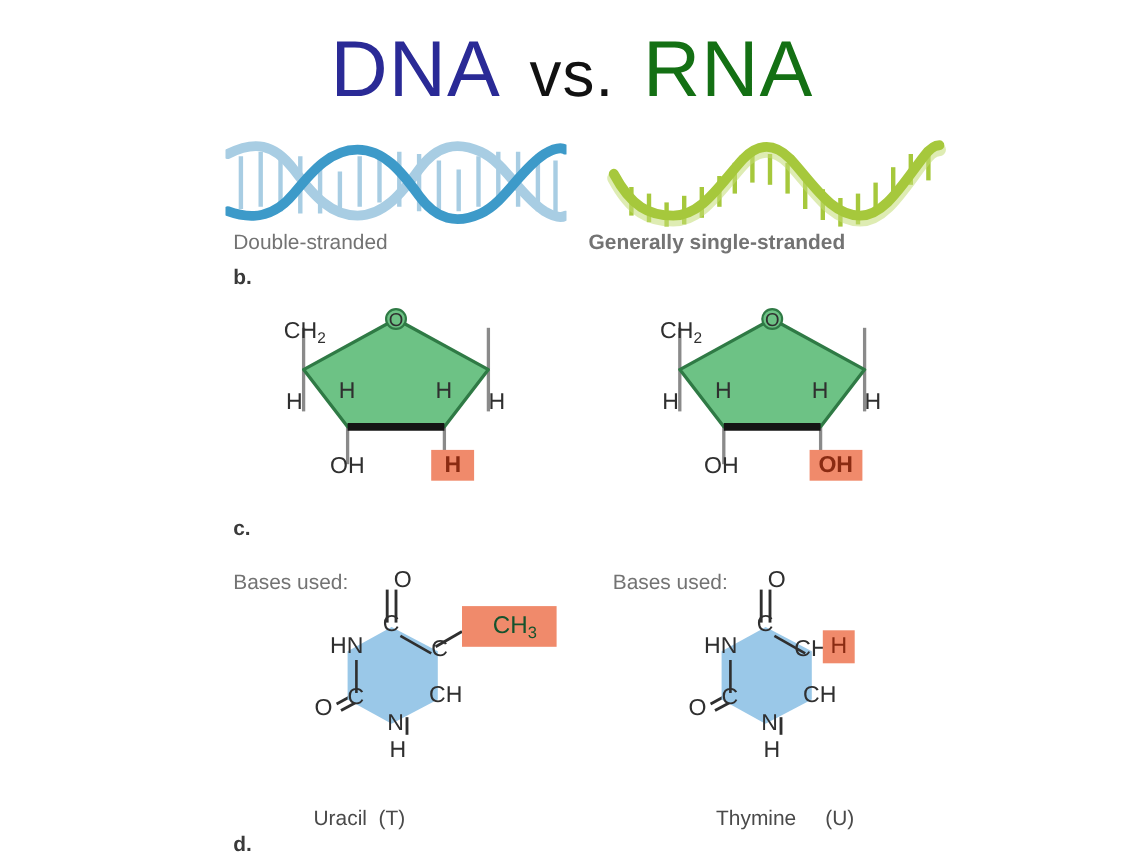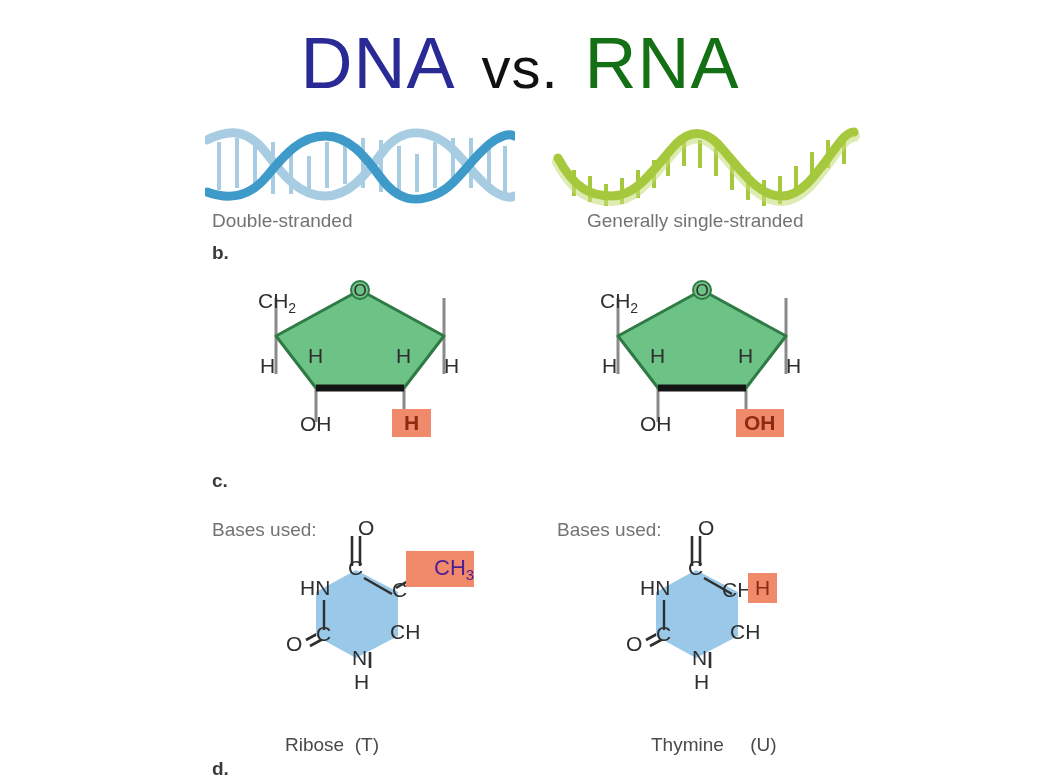--- a/index.html
+++ b/index.html
@@ -144,21 +144,21 @@
         <line x1="256" y1="26" x2="256" y2="54"></line>
         <line x1="272" y1="14" x2="272" y2="42"></line>
         <line x1="288" y1="10" x2="288" y2="38"></line>
       </g>
 
       <path d="M2,36 C18,66 34,74 56,74 C82,74 98,46 120,22 C134,8 148,8 162,22 C184,46 200,74 226,74 C248,74 264,46 284,20 C290,12 295,10 298,10" fill="none" stroke="#c3dc74" stroke-width="12" stroke-linecap="round" opacity="0.55"></path>
 
       <path d="M2,32 C18,62 34,70 56,70 C82,70 98,42 120,18 C134,4 148,4 162,18 C184,42 200,70 226,70 C248,70 264,42 284,16 C290,8 295,6 298,6" fill="none" stroke="#a6c83c" stroke-width="9" stroke-linecap="round"></path>
     </svg>
   </div>
-  <div class="caption" style="left:587px; top:210px;">Generally single-stranded</div>
+  <div class="caption" style="left:535px; top:210px;font-weight:bold;">Generally single-stranded</div>
 
   <div class="mol" style="left:240px; top:276px;">
     <svg width="240" height="160" viewBox="0 0 240 160">
 
       <g stroke="#8a8a8a" stroke-width="3">
         <line x1="36" y1="22" x2="36" y2="60"></line>
         <line x1="36" y1="60" x2="36" y2="98"></line>
         <line x1="204" y1="22" x2="204" y2="60"></line>
         <line x1="204" y1="60" x2="204" y2="98"></line>
         <line x1="76" y1="78" x2="76" y2="112"></line>
@@ -247,21 +247,21 @@
 
   <div class="caption" style="left:358px; top:516px; font-size:21px; color:#2f2f2f;">O</div>
   <div class="caption" style="left:348px; top:556px; font-size:21px; color:#2f2f2f;">C</div>
   <div class="caption" style="left:300px; top:576px; font-size:21px; color:#2f2f2f;">HN</div>
   <div class="caption" style="left:392px; top:578px; font-size:21px; color:#2f2f2f;">C</div>
   <div class="caption" style="left:316px; top:622px; font-size:21px; color:#2f2f2f;">C</div>
   <div class="caption" style="left:286px; top:632px; font-size:21px; color:#2f2f2f;">O</div>
   <div class="caption" style="left:390px; top:620px; font-size:21px; color:#2f2f2f;">CH</div>
   <div class="caption" style="left:352px; top:646px; font-size:21px; color:#2f2f2f;">N</div>
   <div class="caption" style="left:354px; top:670px; font-size:21px; color:#2f2f2f;">H</div>
-  <div class="caption" style="left:406px; top:551px; font-size:22px; color:#4c1d95; background:#f08a6b; padding:4px 0 4px 28px;"><span>CH</span><sub style="font-size:15px;">3</sub></div>
+  <div class="caption" style="left:420px; top:551px; font-size:22px; color:#14532d; background:#f08a6b; padding:4px 18px 4px 28px;"><span>CH</span><sub style="font-size:15px;">3</sub></div>
 
   <div class="mol" style="left:624px; top:512px;">
     <svg width="200" height="168" viewBox="0 0 200 168">
       <g stroke="#2f2f2f" stroke-width="2.6">
         <line x1="68" y1="24" x2="68" y2="54"></line>
         <line x1="76" y1="24" x2="76" y2="54"></line>
       </g>
       <g stroke="#2f2f2f" stroke-width="2.6">
         <line x1="22" y1="128" x2="44" y2="116"></line>
         <line x1="26" y1="134" x2="48" y2="122"></line>
@@ -280,21 +280,21 @@
   <div class="caption" style="left:640px; top:576px; font-size:21px; color:#2f2f2f;">HN</div>
   <div class="caption" style="left:722px; top:578px; font-size:21px; color:#2f2f2f;">CH</div>
   <div class="caption" style="left:656px; top:622px; font-size:21px; color:#2f2f2f;">C</div>
   <div class="caption" style="left:626px; top:632px; font-size:21px; color:#2f2f2f;">O</div>
   <div class="caption" style="left:730px; top:620px; font-size:21px; color:#2f2f2f;">CH</div>
   <div class="caption" style="left:692px; top:646px; font-size:21px; color:#2f2f2f;">N</div>
   <div class="caption" style="left:694px; top:670px; font-size:21px; color:#2f2f2f;">H</div>
   <div class="caption" style="left:748px; top:573px; font-size:21px; color:#8a2b12; background:#f08a6b; padding:3px 7px;">H</div>
 
   <div class="base-list" style="left:285px; top:684px;">
-    <div>Ribose  (T)</div>
+    <div>Uracil  (T)</div>
     
     
     
   </div>
 
   <div class="base-list" style="left:651px; top:684px;">
     <div>Thymine     (U)</div>
     
     
     

